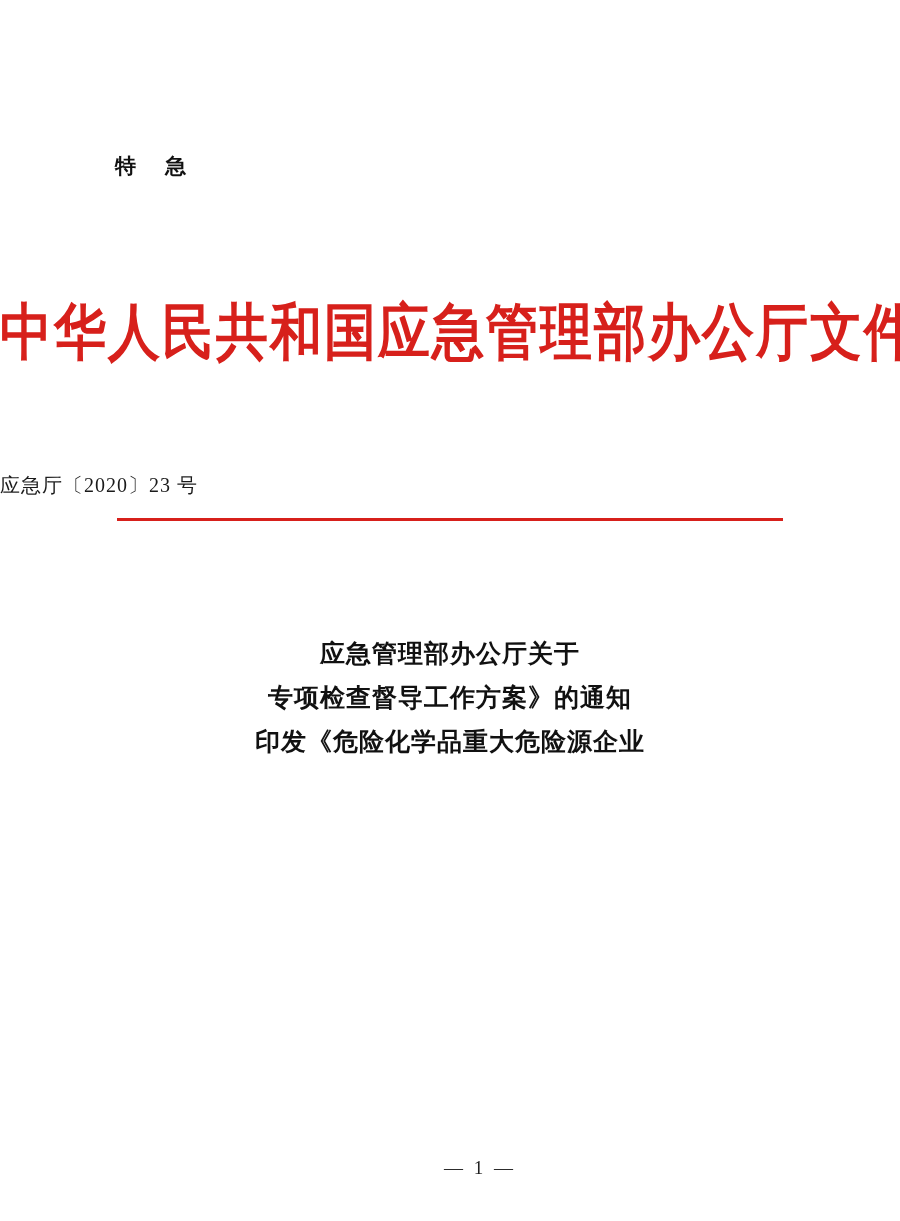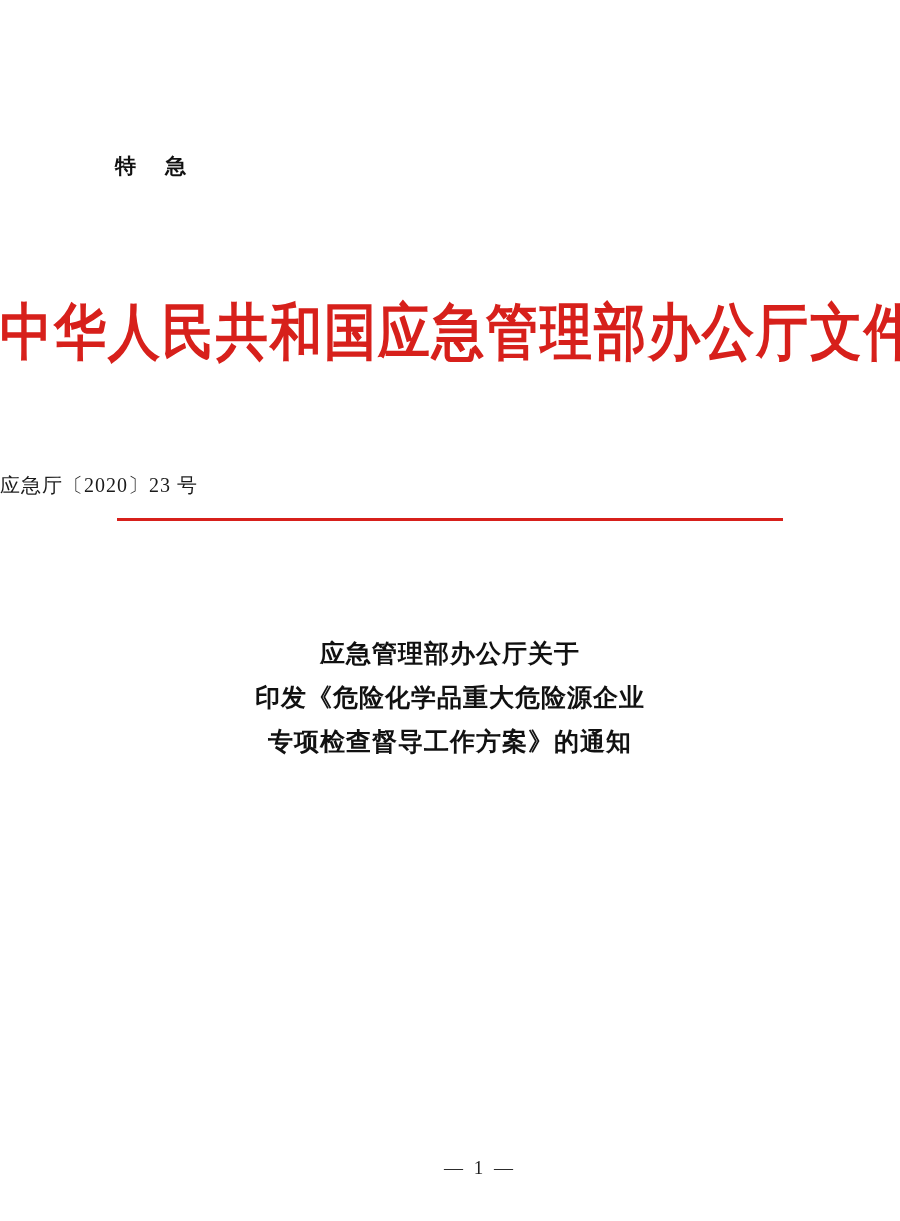--- a/index.html
+++ b/index.html
@@ -127,22 +127,22 @@
   <div class="urgency">特 急</div>
 
   <div class="masthead">中华人民共和国应急管理部办公厅文件</div>
 
   <div class="doc-number">应急厅〔2020〕23 号</div>
 
   <div class="red-rule"></div>
 
   <div class="title-block">
     <div>应急管理部办公厅关于</div>
+    <div>专项检查督导工作方案》的通知</div>
     <div>印发《危险化学品重大危险源企业</div>
-    <div>专项检查督导工作方案》的通知</div>
   </div>
 
 
   <div class="page-number">
     <span class="pn-inner">— 1 —</span>
   </div>
 
 </div>
 
 </body></html>

